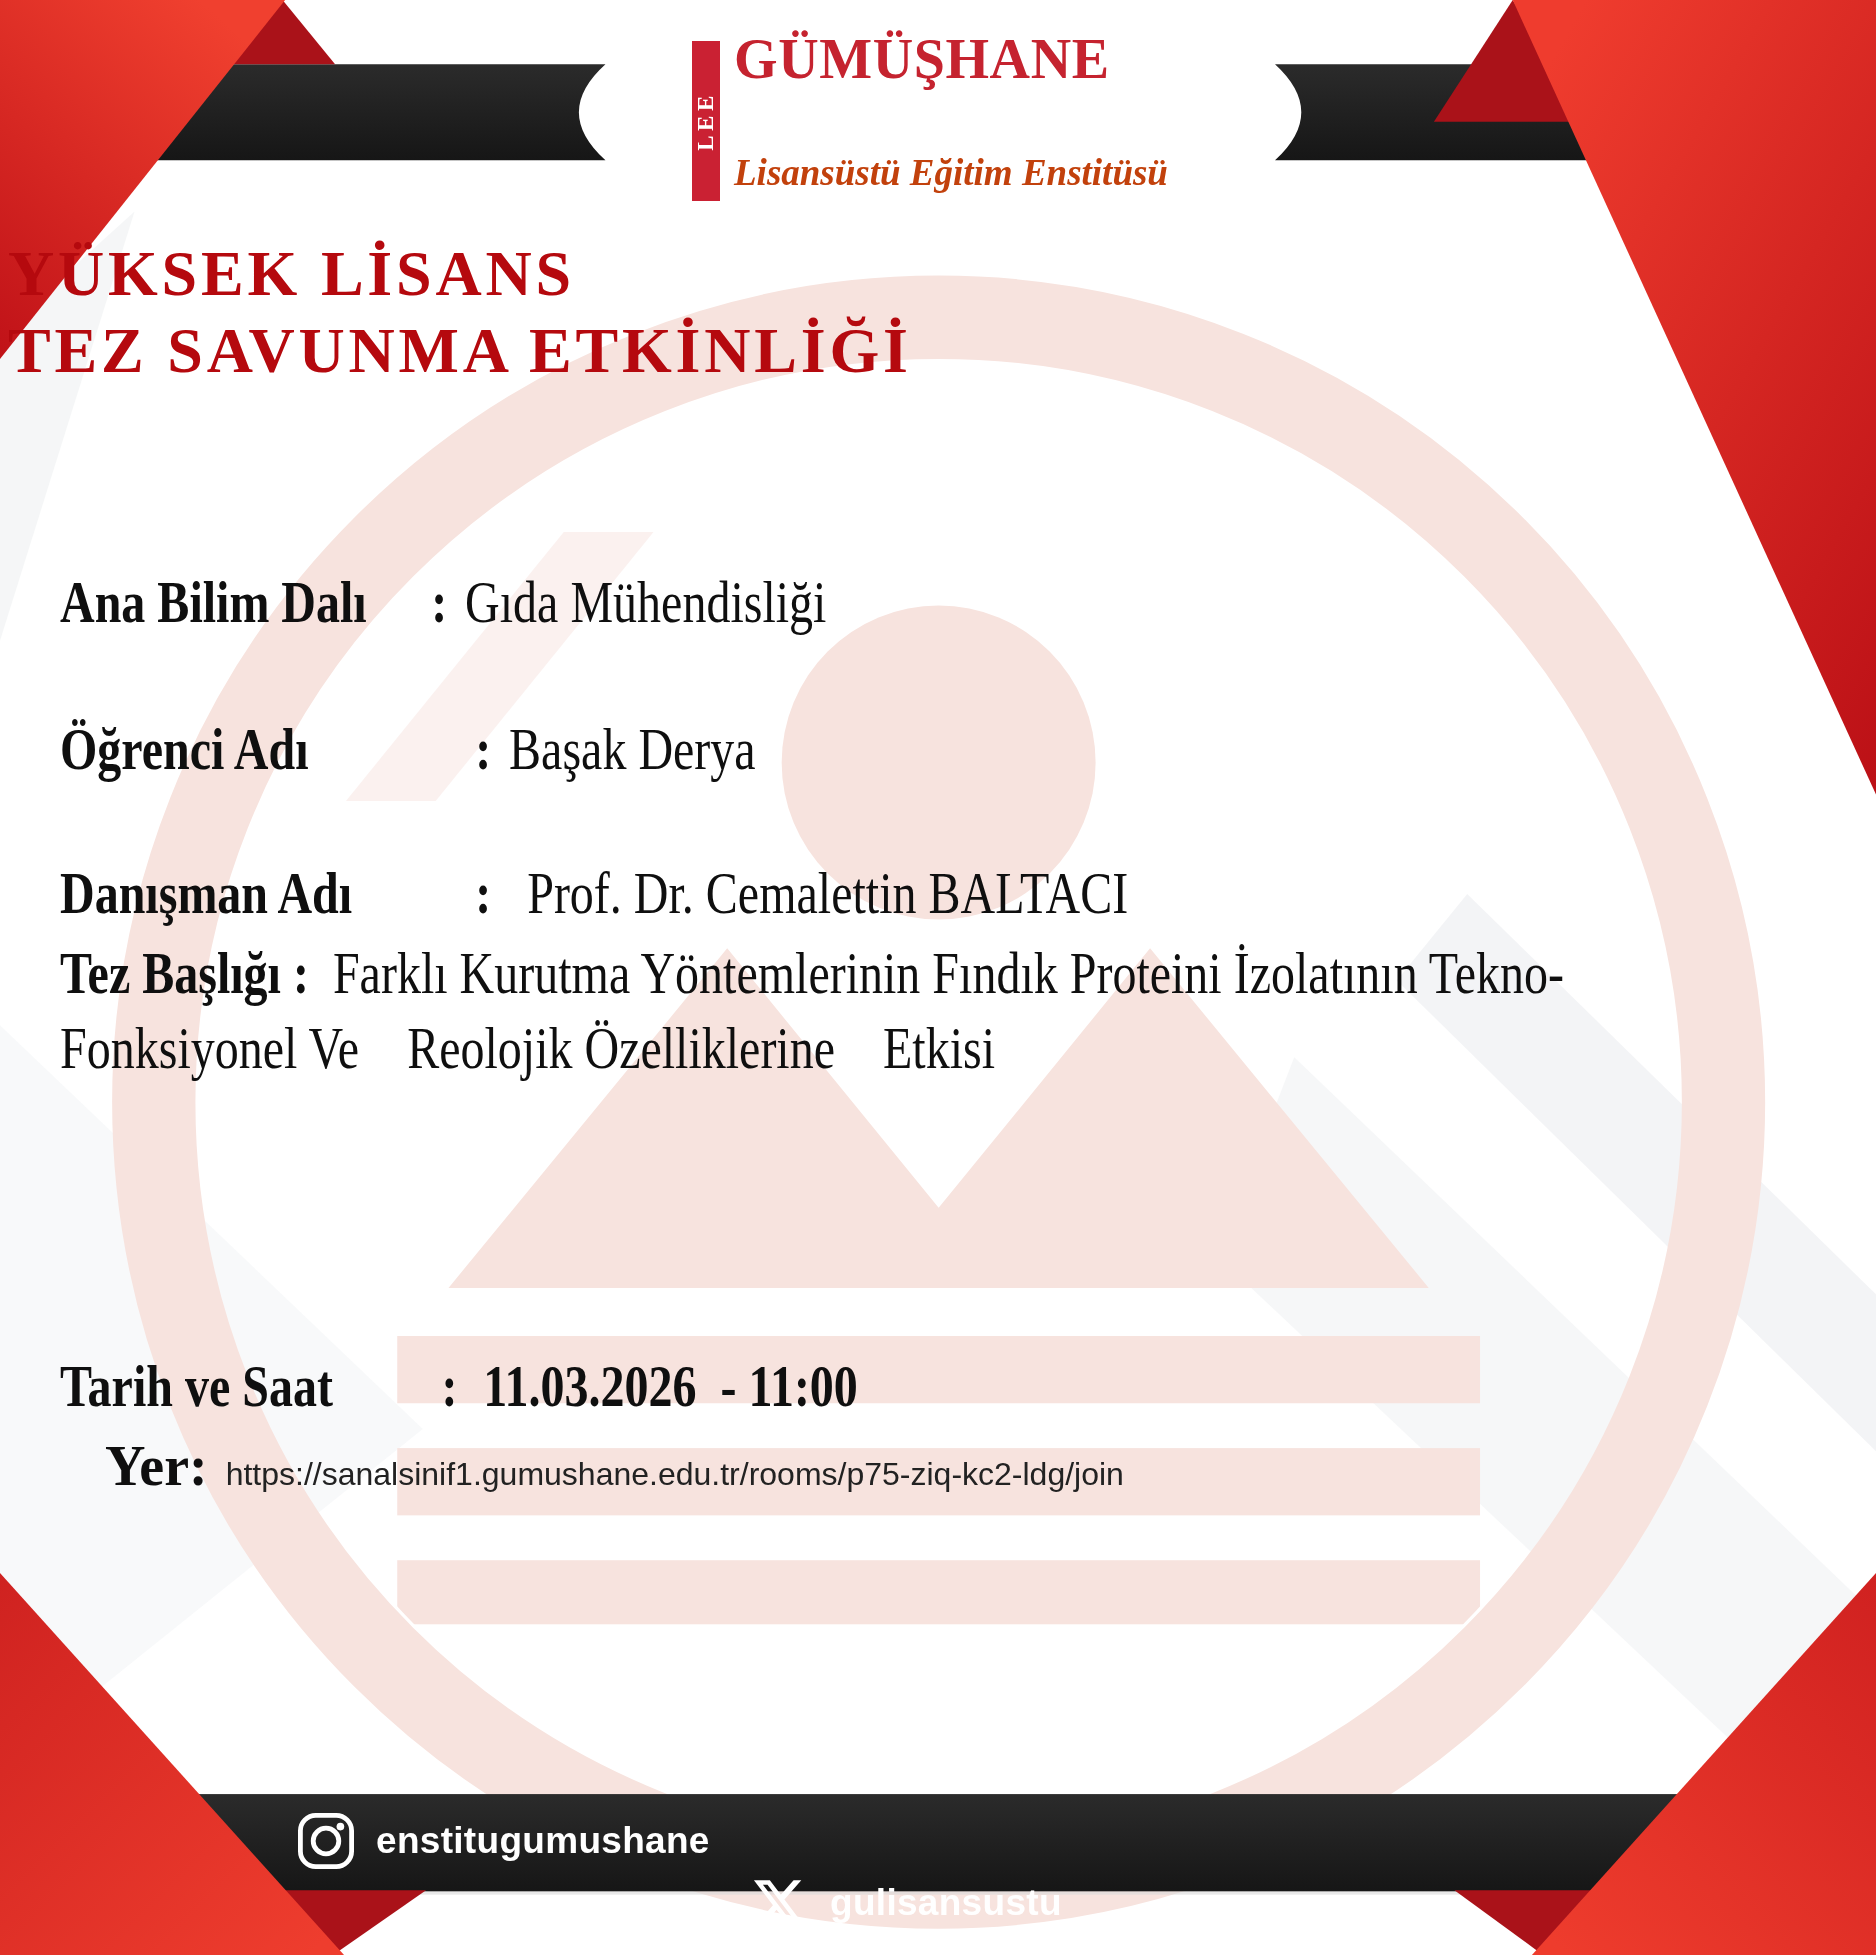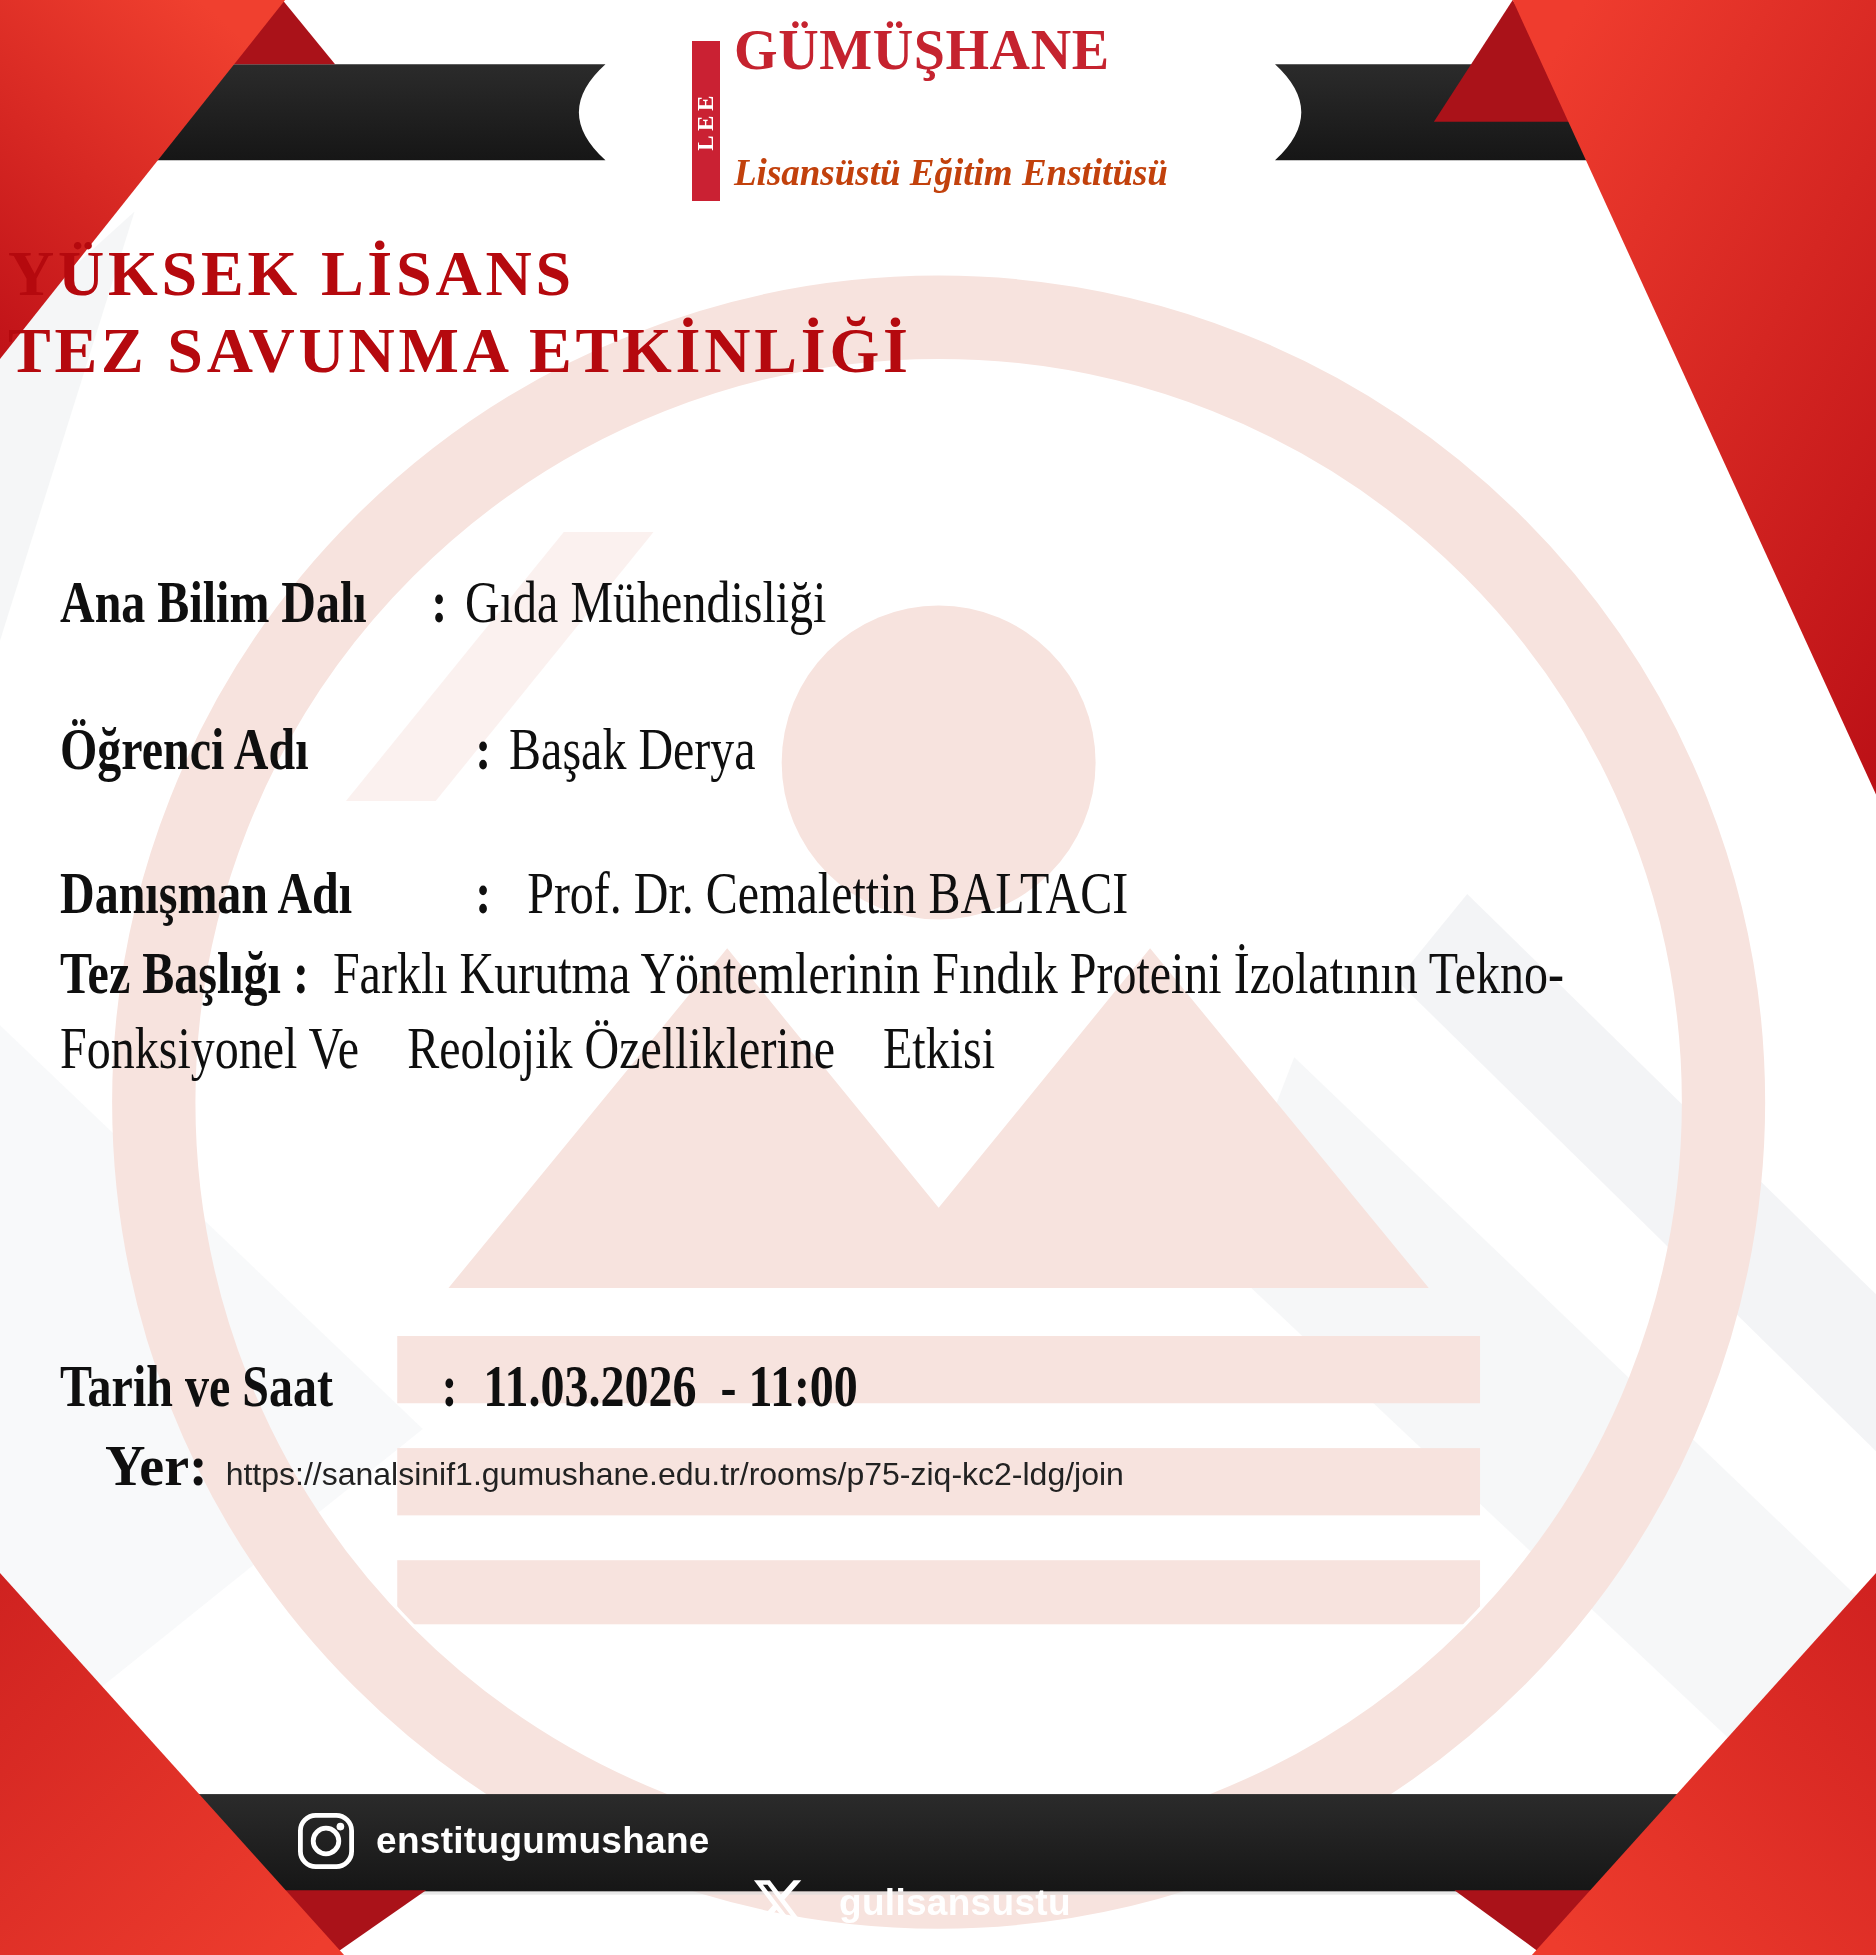--- a/index.html
+++ b/index.html
@@ -22,21 +22,21 @@
     position:absolute;left:50%;top:50%;
     transform:translate(-50%,-50%) rotate(-90deg);
     color:#fff;font-weight:bold;font-size:23px;letter-spacing:4.5px;
     font-family:"Liberation Serif",serif;
   }
   .logo-line1,.logo-line2{
     position:absolute;left:734px;
     color:#c5232f;font-weight:bold;font-size:56px;line-height:1;
     letter-spacing:0.6px;white-space:pre;
   }
-  .logo-line1{top:22px;}
+  .logo-line1{top:31px;}
   .logo-line2{top:97px;}
   .logo-sub{
     position:absolute;left:734px;top:154px;
     color:#c2410c;font-weight:bold;font-size:37px;line-height:1;white-space:pre;font-style:italic;
   }
 
   
   .title-line{
     position:absolute;left:0;width:100%;text-align:left;
     color:#b5090e;font-weight:bold;font-size:64px;line-height:1;
@@ -73,21 +73,21 @@
     font-size:32px;color:#222;
   }
 
   
   .footer-group{
     position:absolute;height:64px;display:flex;align-items:center;
     color:#fff;font-family:"Liberation Sans",sans-serif;
     font-size:37px;font-weight:600;letter-spacing:0.3px;white-space:pre;
   }
   .fg-insta{left:294px;top:1809px;gap:18px;}
-  .fg-x    {left:751px;top:1871px;gap:32px;}
+  .fg-x    {left:751px;top:1871px;gap:23px;}
   .fg-mail {left:1089px;top:1809px;gap:16.7px;}
   .footer-group svg{display:block;}
 </style>
 </head>
 <body>
 
 <div id="canvas">
 
   <svg id="deco" viewBox="0 0 2928 3051" xmlns="http://www.w3.org/2000/svg">
     <defs>

